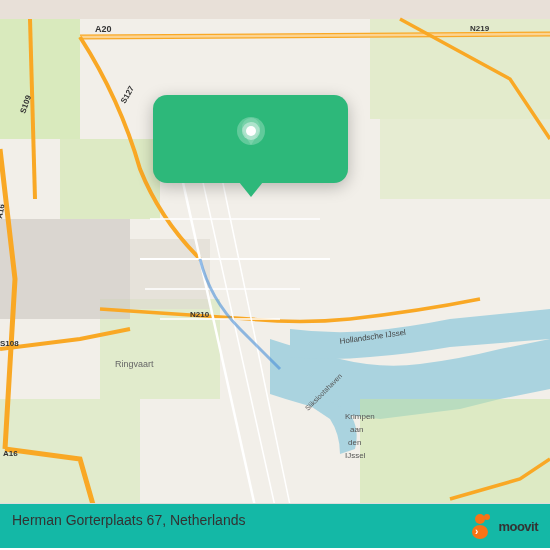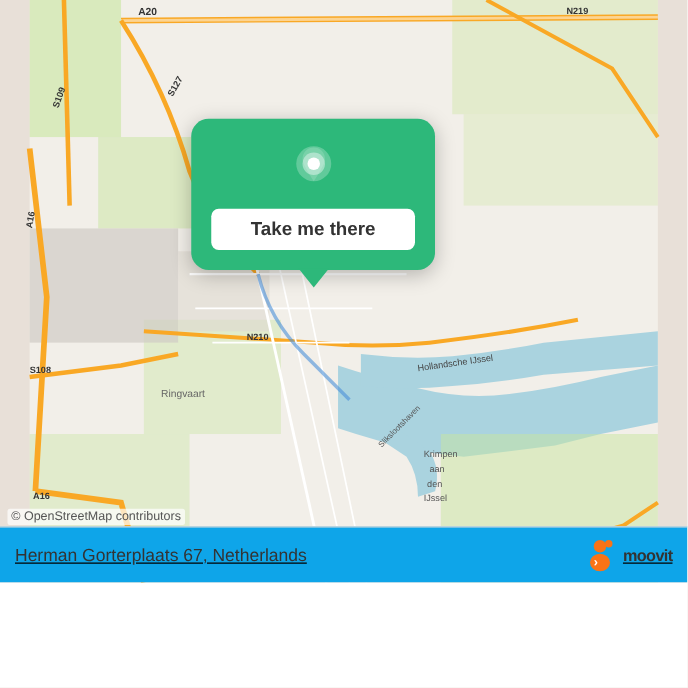--- a/index.html
+++ b/index.html
@@ -6,21 +6,21 @@
     body {
       width: 550px;
       height: 550px;
       overflow: hidden;
       font-family: Arial, sans-serif;
       position: relative;
     }
 
     #map-container {
       width: 550px;
-      height: 466px;
+      height: 548px;
       position: relative;
       background-color: #e8e0d8;
       overflow: hidden;
     }
 
     
     #map-svg {
       position: absolute;
       top: 0; left: 0;
       width: 100%; height: 100%;
@@ -73,28 +73,26 @@
       width: 100%;
       text-align: center;
     }
 
     
     #bottom-bar {
       position: absolute;
       bottom: 0;
       left: 0;
       width: 100%;
-      background: #0ea5e9;
+      background: #14b8a6;
       border-top: 1px solid #ddd;
       padding: 8px 12px;
       display: flex;
-      align-items: center;
       justify-content: space-between;
       z-index: 20;
-      text-decoration: underline;
     }
 
     #address-text {
       font-size: 14px;
       color: #333;
       font-weight: 500;
     }
 
     #moovit-logo {
       display: flex;
@@ -203,26 +201,22 @@
 
   <div id="popup-card">
 
     <svg id="pin-icon" viewBox="0 0 44 44" xmlns="http://www.w3.org/2000/svg">
       <circle cx="22" cy="18" r="14" fill="white" opacity="0.25"></circle>
       <circle cx="22" cy="18" r="9" fill="white" opacity="0.4"></circle>
       <circle cx="22" cy="18" r="5" fill="white"></circle>
       <path d="M22 32 Q18 26 16 22 Q13 17 13 14 A9 9 0 0 1 31 14 Q31 17 28 22 Q26 26 22 32Z" fill="white" opacity="0.15"></path>
     </svg>
 
-    <button id="take-me-there-btn">Take me there</button>
   </div>
 
-  <div id="osm-credit">
-    <span>© OpenStreetMap contributors</span>
-  </div>
 
   <div id="bottom-bar">
     <span id="address-text">Herman Gorterplaats 67, Netherlands</span>
     <div id="moovit-logo">
 
       <svg id="moovit-icon" viewBox="0 0 28 28" xmlns="http://www.w3.org/2000/svg">
         <circle cx="14" cy="7" r="5" fill="#f97316"></circle>
         <ellipse cx="14" cy="20" rx="8" ry="7" fill="#f97316"></ellipse>
         <circle cx="21" cy="5" r="3" fill="#f97316"></circle>
 

